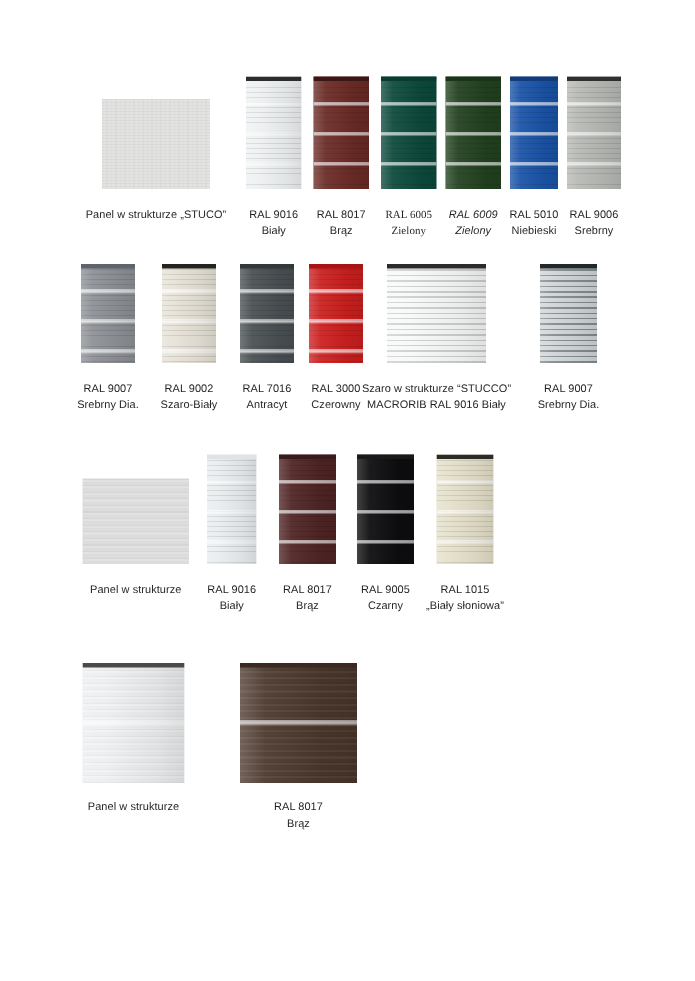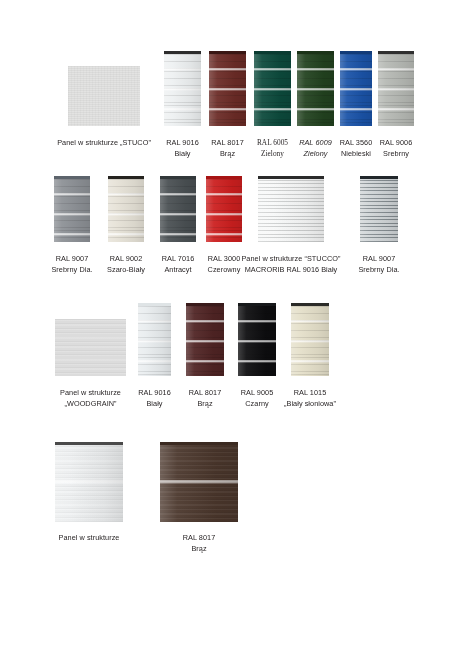--- a/index.html
+++ b/index.html
@@ -127,21 +127,21 @@
       </div>
       <div class="caption" style="position: absolute; top: 134px; left: 271px; width: 89px; font-style: italic;"><span>RAL 6009</span><span class="l2">Zielony</span></div>
       <div class="sample" style="left: 340px; top: 51px; width: 32px;">
         <div class="swatch" style="width: 32px; height: 75px; background: rgb(26, 83, 168);">
           <div class="micro"></div>
           <div class="seg"></div>
           <div class="sheen"></div>
           <div class="caprail" style="background: rgb(18, 59, 120);"></div>
         </div>
       </div>
-      <div class="caption" style="position: absolute; top: 134px; left: 314px; width: 84px;"><span>RAL 3560</span><span class="l2">Niebieski</span></div>
+      <div class="caption" style="position: absolute; top: 134px; left: 314px; width: 84px;"><span>RAL 5010</span><span class="l2">Niebieski</span></div>
       <div class="sample" style="left: 378px; top: 51px; width: 36px;">
         <div class="swatch" style="width: 36px; height: 75px; background: rgb(182, 185, 180);">
           <div class="micro"></div>
           <div class="seg"></div>
           <div class="sheen"></div>
           <div class="caprail" style="background: rgb(47, 47, 47);"></div>
         </div>
       </div>
       <div class="caption" style="position: absolute; top: 134px; left: 352px; width: 88px;"><span>RAL 9006</span><span class="l2">Srebrny</span></div>
       <div class="sample" style="left: 54px; top: 176px; width: 36px;">
@@ -180,35 +180,35 @@
         </div>
       </div>
       <div class="caption" style="position: absolute; top: 250px; left: 180px; width: 88px;"><span>RAL 3000</span><span class="l2">Czerowny</span></div>
       <div class="sample" style="left: 258px; top: 176px; width: 66px;">
         <div class="swatch" style="width: 66px; height: 66px; background: rgb(239, 241, 241);">
           <div class="micro" style="background-image: repeating-linear-gradient(rgba(0, 0, 0, 0.14) 0px, rgba(0, 0, 0, 0.14) 1px, rgba(255, 255, 255, 0.55) 1px, rgba(255, 255, 255, 0.55) 3.6px);"></div>
           <div class="sheen"></div>
           <div class="caprail" style="background: rgb(43, 43, 43);"></div>
         </div>
       </div>
-      <div class="caption" style="position: absolute; top: 250px; left: 232px; width: 118px;"><span>Panel w strukturze “STUCCO”</span><span class="l2">MACRORIB RAL 9016 Biały</span></div>
+      <div class="caption" style="position: absolute; top: 250px; left: 232px; width: 118px;"><span>Szaro w strukturze “STUCCO”</span><span class="l2">MACRORIB RAL 9016 Biały</span></div>
       <div class="sample" style="left: 360px; top: 176px; width: 38px;">
         <div class="swatch" style="width: 38px; height: 66px; background: rgb(154, 163, 168);">
           <div class="micro" style="background-image: repeating-linear-gradient(rgba(0, 0, 0, 0.14) 0px, rgba(0, 0, 0, 0.14) 1px, rgba(255, 255, 255, 0.55) 1px, rgba(255, 255, 255, 0.55) 3.6px);"></div>
           <div class="sheen"></div>
           <div class="caprail" style="background: rgb(33, 39, 43);"></div>
         </div>
       </div>
       <div class="caption" style="position: absolute; top: 250px; left: 334px; width: 90px;"><span>RAL 9007</span><span class="l2">Srebrny Dia.</span></div>
       <div class="sample" style="left: 55px; top: 319px; width: 71px;">
         <div class="swatch" style="width: 71px; height: 57px; background: rgb(224, 224, 224);">
           <div class="wood"></div>
         </div>
       </div>
-      <div class="caption" style="position: absolute; top: 384px; left: 29px; width: 123px;"><span>Panel w strukturze</span><span class="l2">„WOODGRAIN”</span></div>
+      <div class="caption" style="position: absolute; top: 384px; left: 29px; width: 123px;"><span>Panel w strukturze</span></div>
       <div class="sample" style="left: 138px; top: 303px; width: 33px;">
         <div class="swatch" style="width: 33px; height: 73px; background: rgb(233, 237, 239);">
           <div class="micro"></div>
           <div class="seg"></div>
           <div class="sheen"></div>
           <div class="caprail" style="background: rgb(223, 228, 230);"></div>
         </div>
       </div>
       <div class="caption" style="position: absolute; top: 384px; left: 112px; width: 85px;"><span>RAL 9016</span><span class="l2">Biały</span></div>
       <div class="sample" style="left: 186px; top: 303px; width: 38px;">

